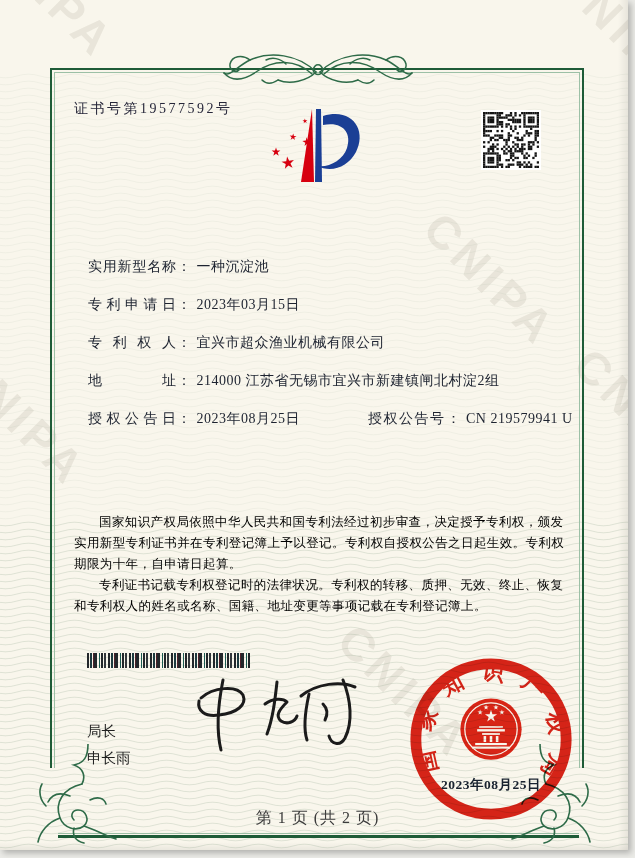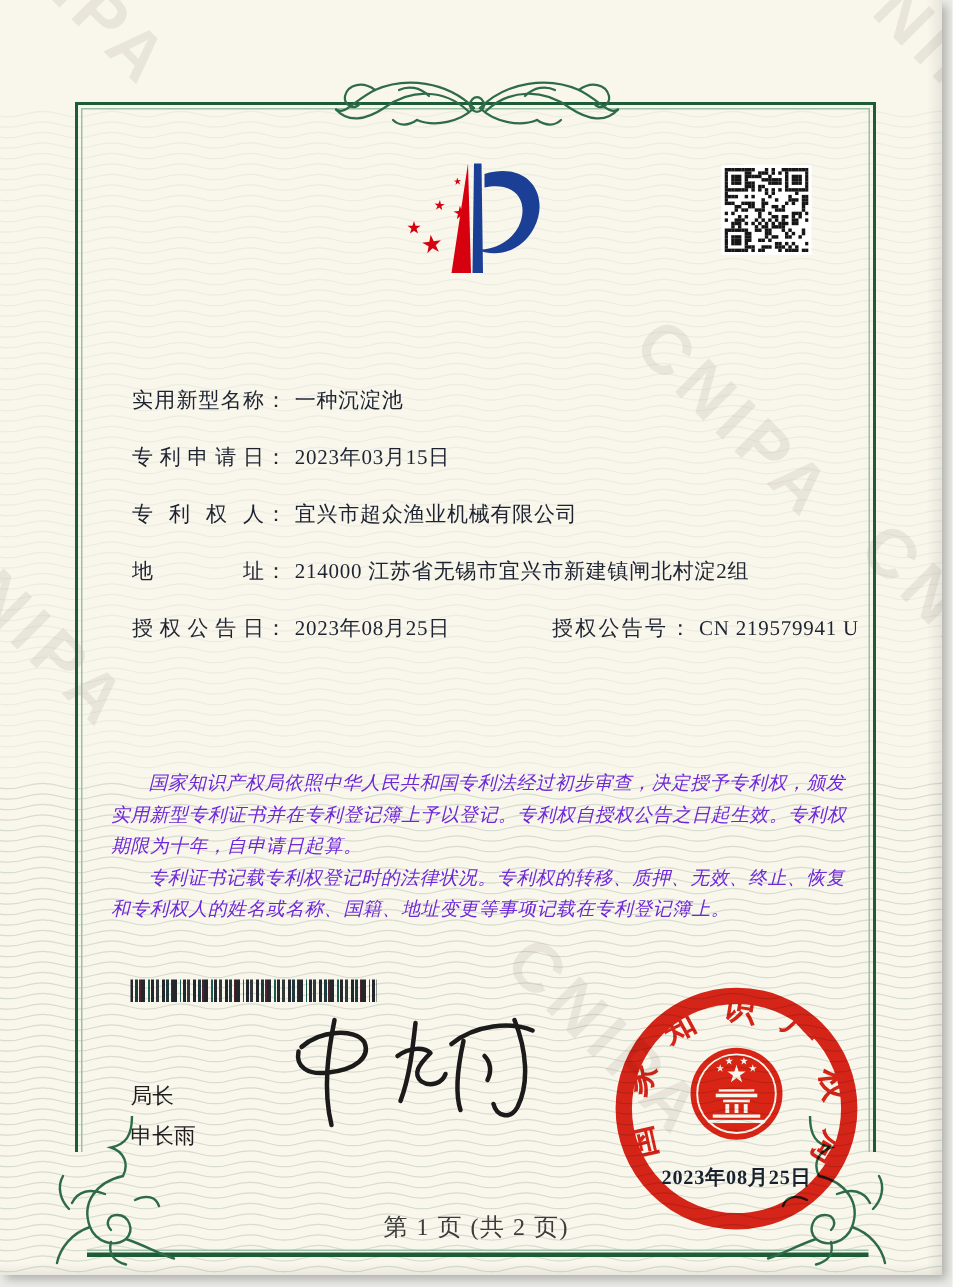--- a/index.html
+++ b/index.html
@@ -35,22 +35,22 @@
            font-size:29px; font-weight:bold; color:#121212; letter-spacing:9px; }
 
   .fields { position:absolute; left:88px; top:258px; width:470px; }
   .frow { position:relative; height:22px; margin-bottom:16px; font-size:14px; color:#1d2330; white-space:nowrap; }
   .flabel { display:inline-block; width:88px; text-align:justify; text-align-last:justify; letter-spacing:0; vertical-align:top; }
   .fcolon { display:inline-block; margin:0 2px 0 1px; }
   .fvalue { display:inline-block; letter-spacing:.5px;text-align:right; }
   .pair2 { position:absolute; left:280px; top:0; }
   .pair2 .flabel2 { letter-spacing:1.5px; }
 
-  .paras { position:absolute; left:74px; top:512px; width:492px; font-size:12.5px; font-style:italic;
-           color:#6d28d9; line-height:1.68; letter-spacing:.4px; }
+  .paras { position:absolute; left:74px; top:512px; width:492px; font-size:12.5px; 
+           color:#000000; line-height:1.68; letter-spacing:.4px; }
   .paras p { text-indent:2em; }
 
   .barcode { position:absolute; left:87px; top:653px; width:164px; height:15px;
       background:repeating-linear-gradient(90deg,
         #23272b 0 2px, transparent 2px 3px, #1d3a3f 3px 5px, transparent 5px 6px,
         #50222b 6px 7px, #23272b 7px 10px, transparent 10px 12px, #1b5a50 12px 13px,
         transparent 13px 14px, #23272b 14px 16px, transparent 16px 17px, #33383c 17px 19px,
         transparent 19px 21px); }
 
   .signer { position:absolute; left:87px; top:698px; font-family:"Liberation Sans", sans-serif;
@@ -229,20 +229,21 @@
       <path d="M56,40 C38,44 28,58 34,74 C38,84 50,88 58,82 C64,76 60,66 52,66 C46,66 44,72 48,76"></path>
       <path d="M34,74 C22,78 14,88 12,98"></path>
       <path d="M48,84 C46,92 50,97 58,99"></path>
       <path d="M58,82 C70,86 80,92 90,95"></path>
       <path d="M44,52 C34,48 26,50 22,58"></path>
       <path d="M20,62 C14,56 12,47 16,40"></path>
       <path d="M64,56 C72,52 78,54 80,60"></path>
     </g>
   </svg>
 
+  <div class="cert-no">证书号第19577592号</div>
 
   <svg class="logo" viewBox="0 0 120 96">
     <polygon fill="#d7000f" points="54.77,20.41 55.51,22.15 57.39,21.98 55.97,23.22 56.71,24.96 55.09,23.99 53.66,25.23 54.09,23.39 52.47,22.42 54.35,22.25"></polygon>
     <polygon fill="#d7000f" points="43.31,35.41 43.90,37.96 46.51,38.19 44.27,39.54 44.85,42.09 42.88,40.37 40.64,41.72 41.66,39.31 39.69,37.59 42.29,37.82"></polygon>
     <polygon fill="#d7000f" points="56.58,39.22 57.94,42.43 61.42,42.12 58.79,44.41 60.15,47.62 57.16,45.83 54.53,48.11 55.31,44.72 52.32,42.92 55.80,42.62"></polygon>
     <polygon fill="#d7000f" points="26.00,49.40 27.03,52.58 30.37,52.58 27.67,54.54 28.70,57.72 26.00,55.76 23.30,57.72 24.33,54.54 21.63,52.58 24.97,52.58"></polygon>
     <polygon fill="#d7000f" points="37.08,58.46 39.18,62.77 43.93,62.11 40.48,65.44 42.58,69.75 38.35,67.50 34.90,70.83 35.73,66.11 31.50,63.85 36.25,63.19"></polygon>
     <polygon points="62,11 51,84 64,84" fill="#d7000f"></polygon>
     <polygon points="66,11 71,11 72,84 65,84" fill="#1b3f95"></polygon>
     <path d="M73,18 C103,9 117,33 106,54 C98,69 82,75 67,68 C79,70 93,62 97,50 C102,35 93,23 73,27 Z" fill="#1b3f95"></path>

